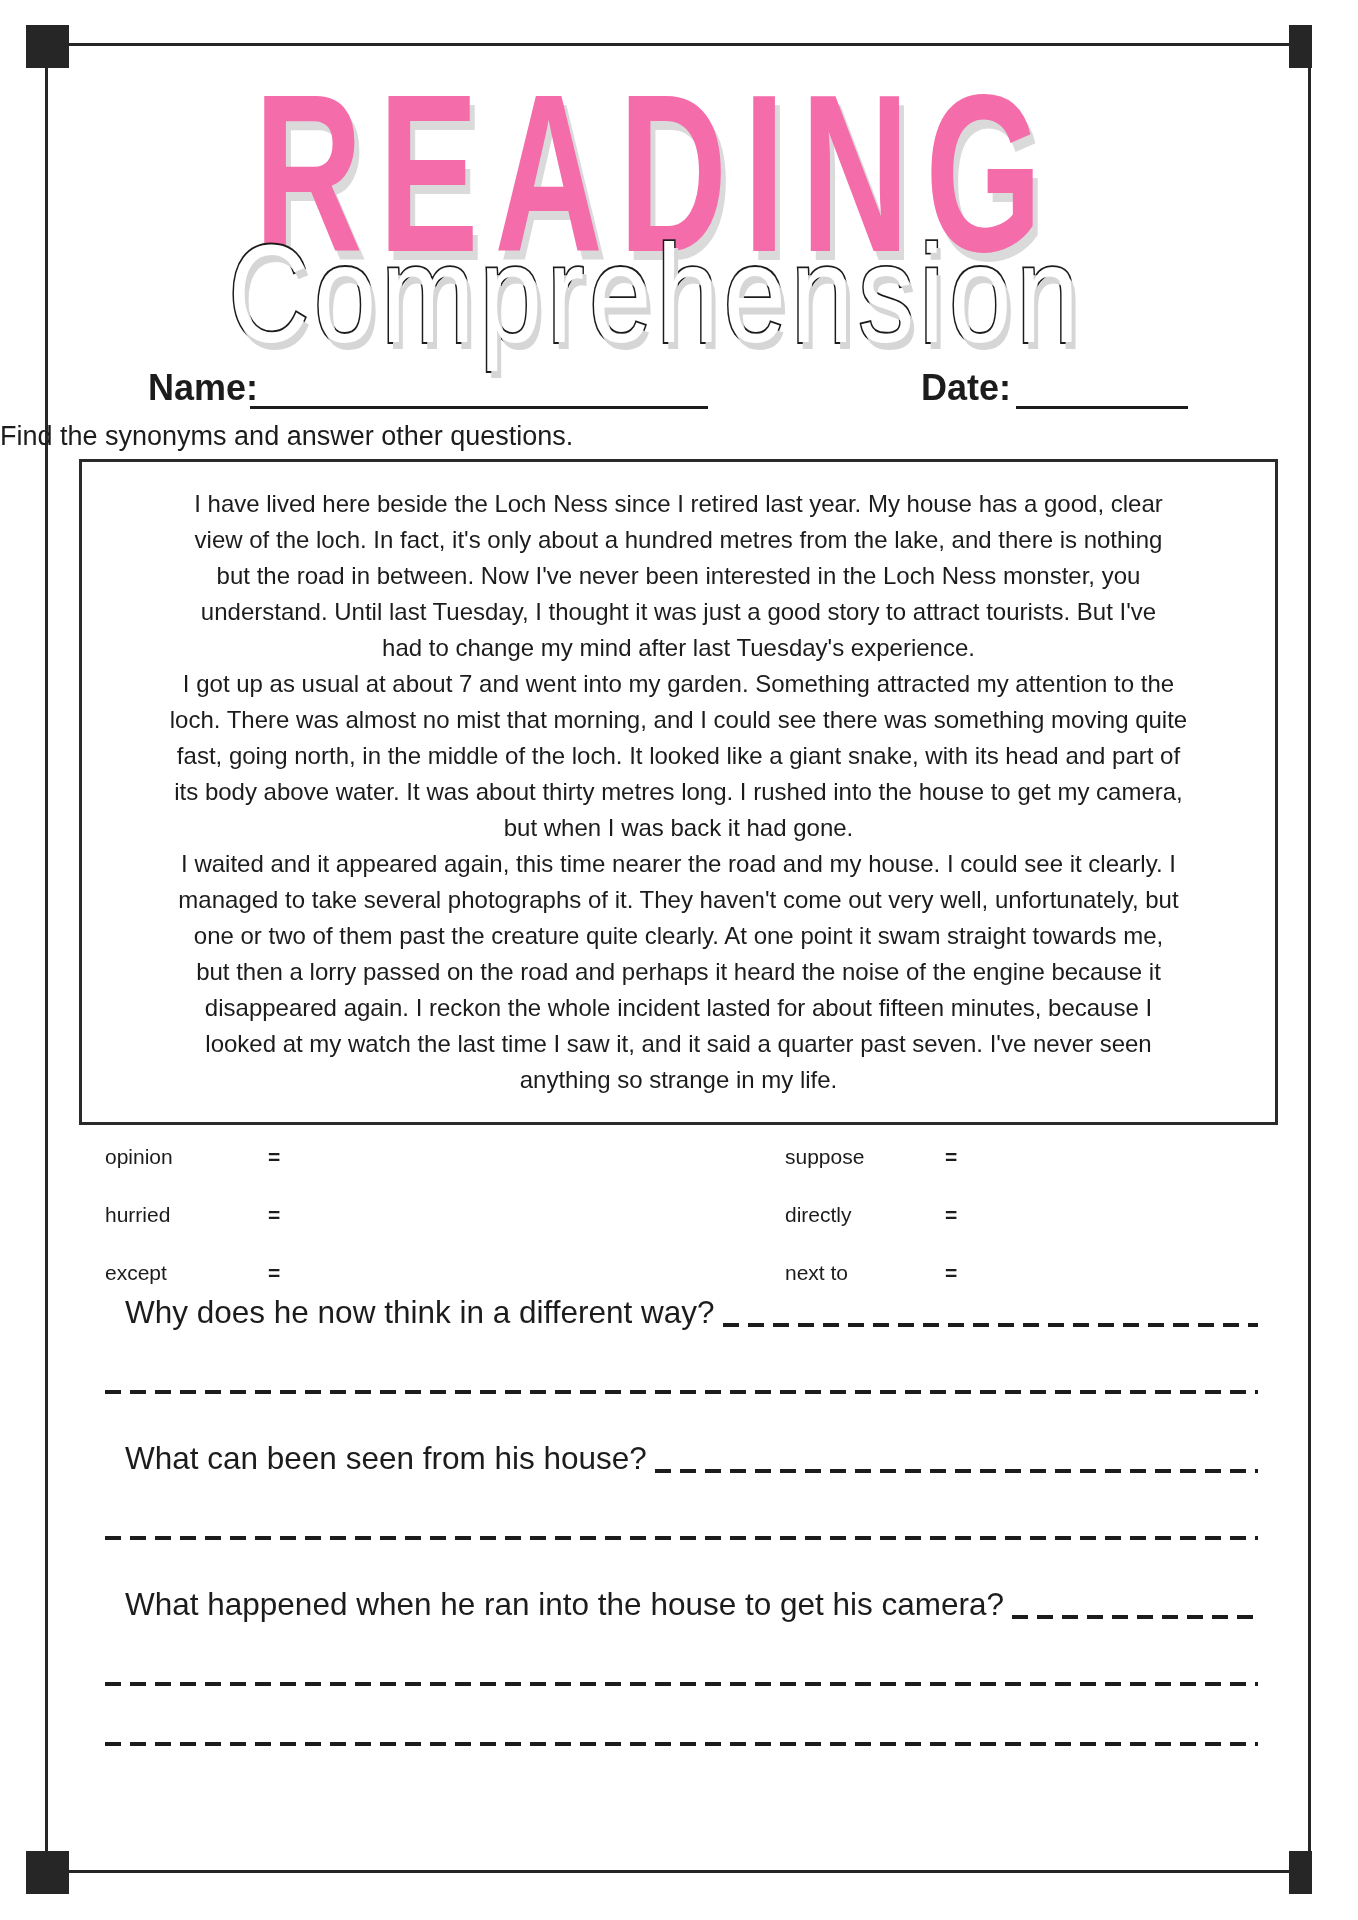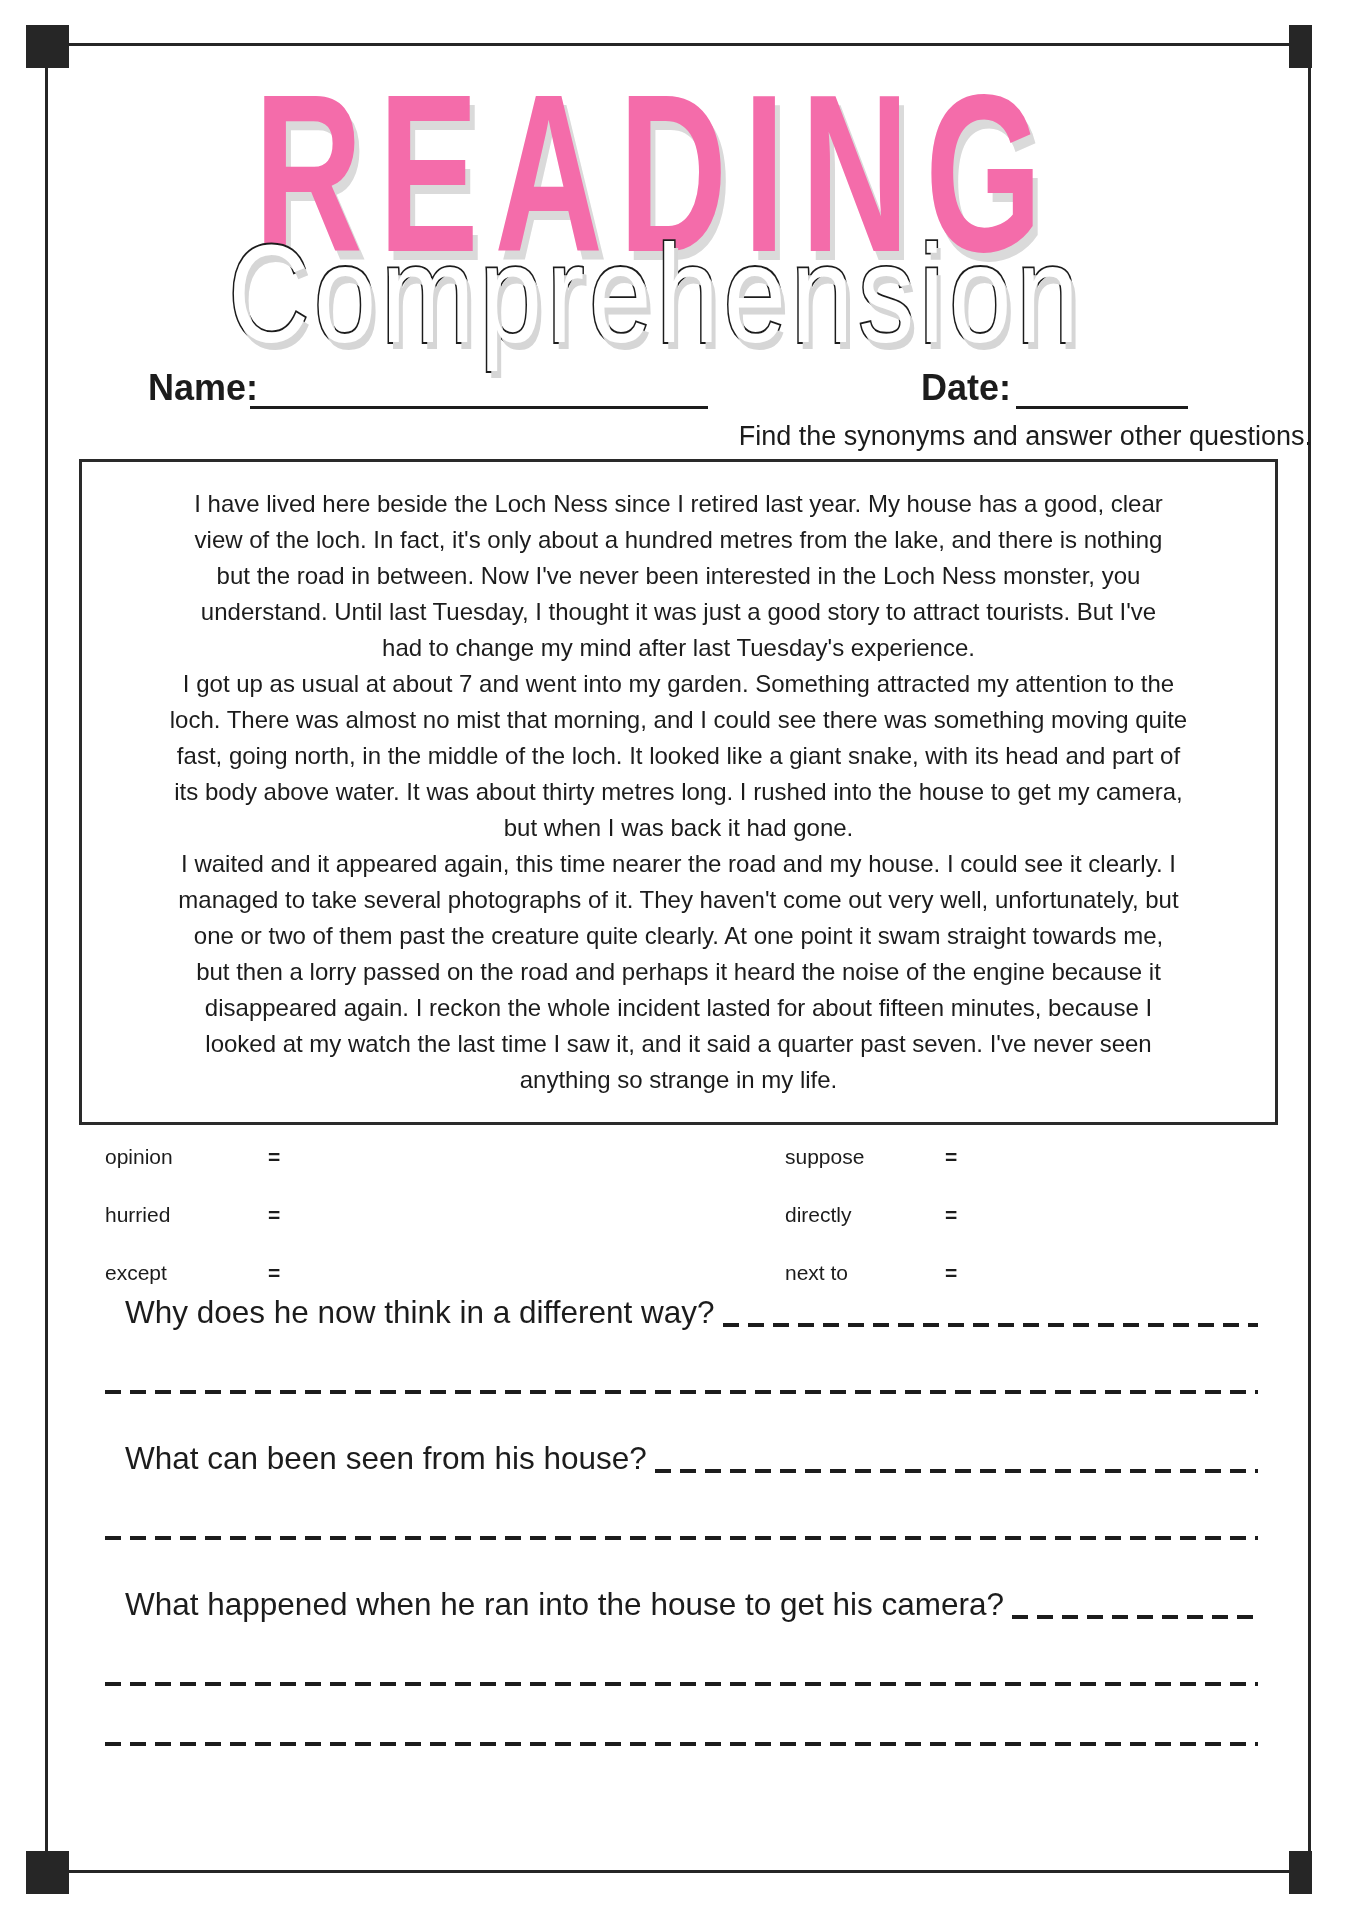--- a/index.html
+++ b/index.html
@@ -31,21 +31,21 @@
     text-shadow:4px 6px 0 #d6d6d6;z-index:2;white-space:nowrap;
   }
   
   .nd-label{position:absolute;font-size:36px;font-weight:bold;line-height:40px;}
   .name-label{left:148px;top:368px}
   .date-label{left:921px;top:368px}
   .nd-line{position:absolute;height:3px;background:#1c1c1c;}
   .name-line{left:250px;top:406px;width:458px}
   .date-line{left:1016px;top:406px;width:172px}
   
-  .instruction{position:absolute;left:0;top:420px;width:100%;text-align:right;font-size:27px;line-height:32px;}
+  .instruction{position:absolute;left:0;top:420px;width:100%;text-align:left;font-size:27px;line-height:32px;}
   
   .passage-box{
     position:absolute;left:79px;top:459px;width:1199px;box-sizing:border-box;
     border:3px solid #2a2a2a;padding:24px 4px;background:#fff;
   }
   .pline{text-align:center;font-size:24px;line-height:36px;white-space:nowrap;}
   
   .synonyms{
     position:absolute;left:105px;top:1128px;
     display:grid;grid-template-columns:163px 145px 372px 160px 145px 110px;

